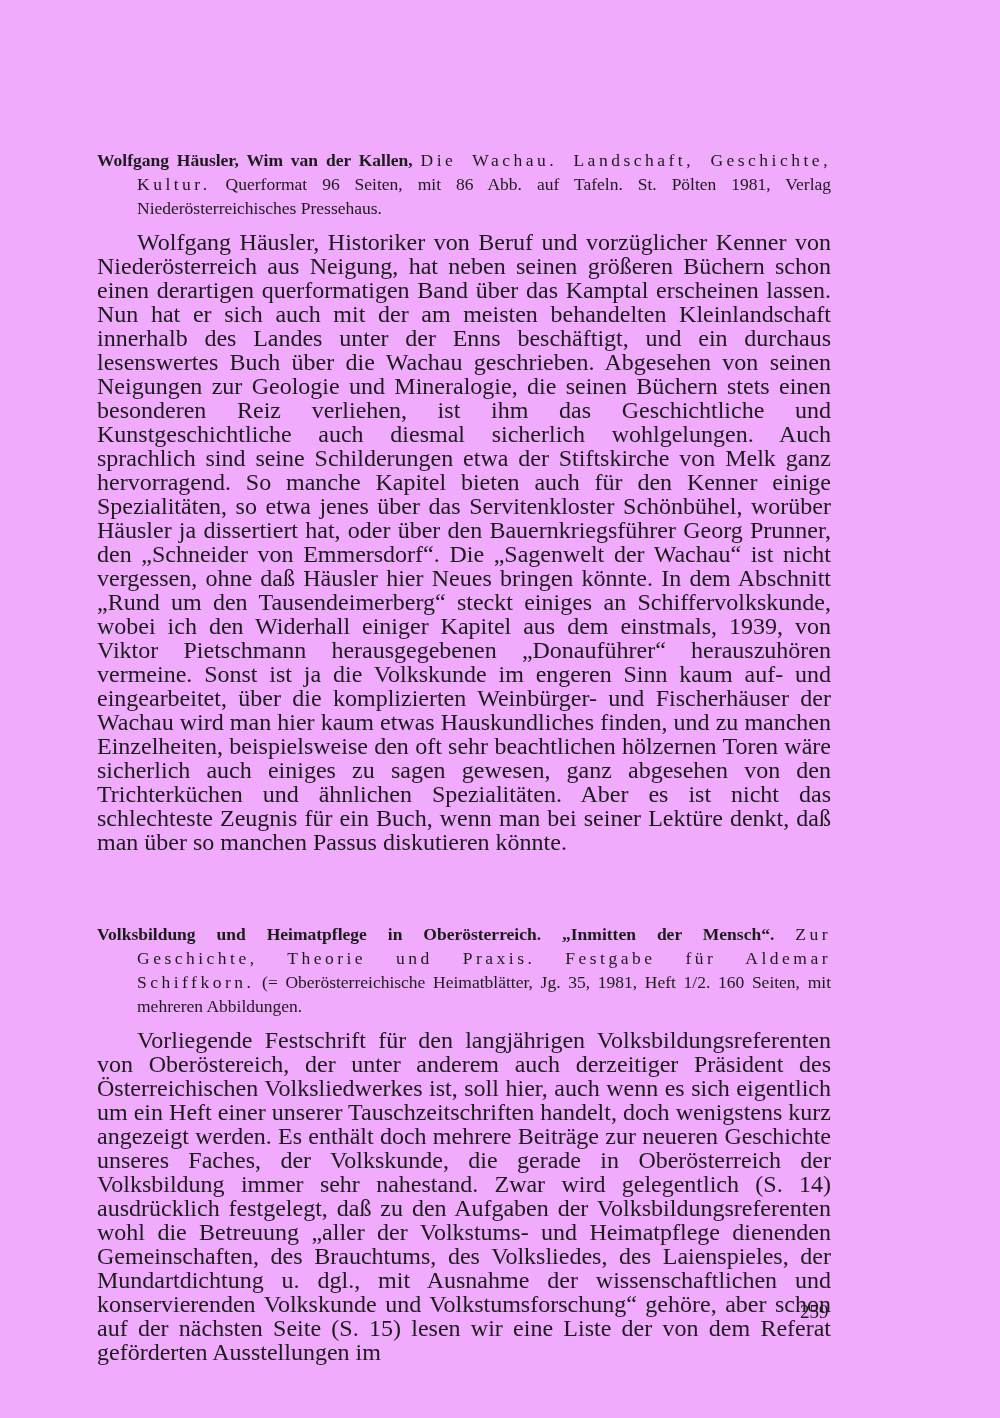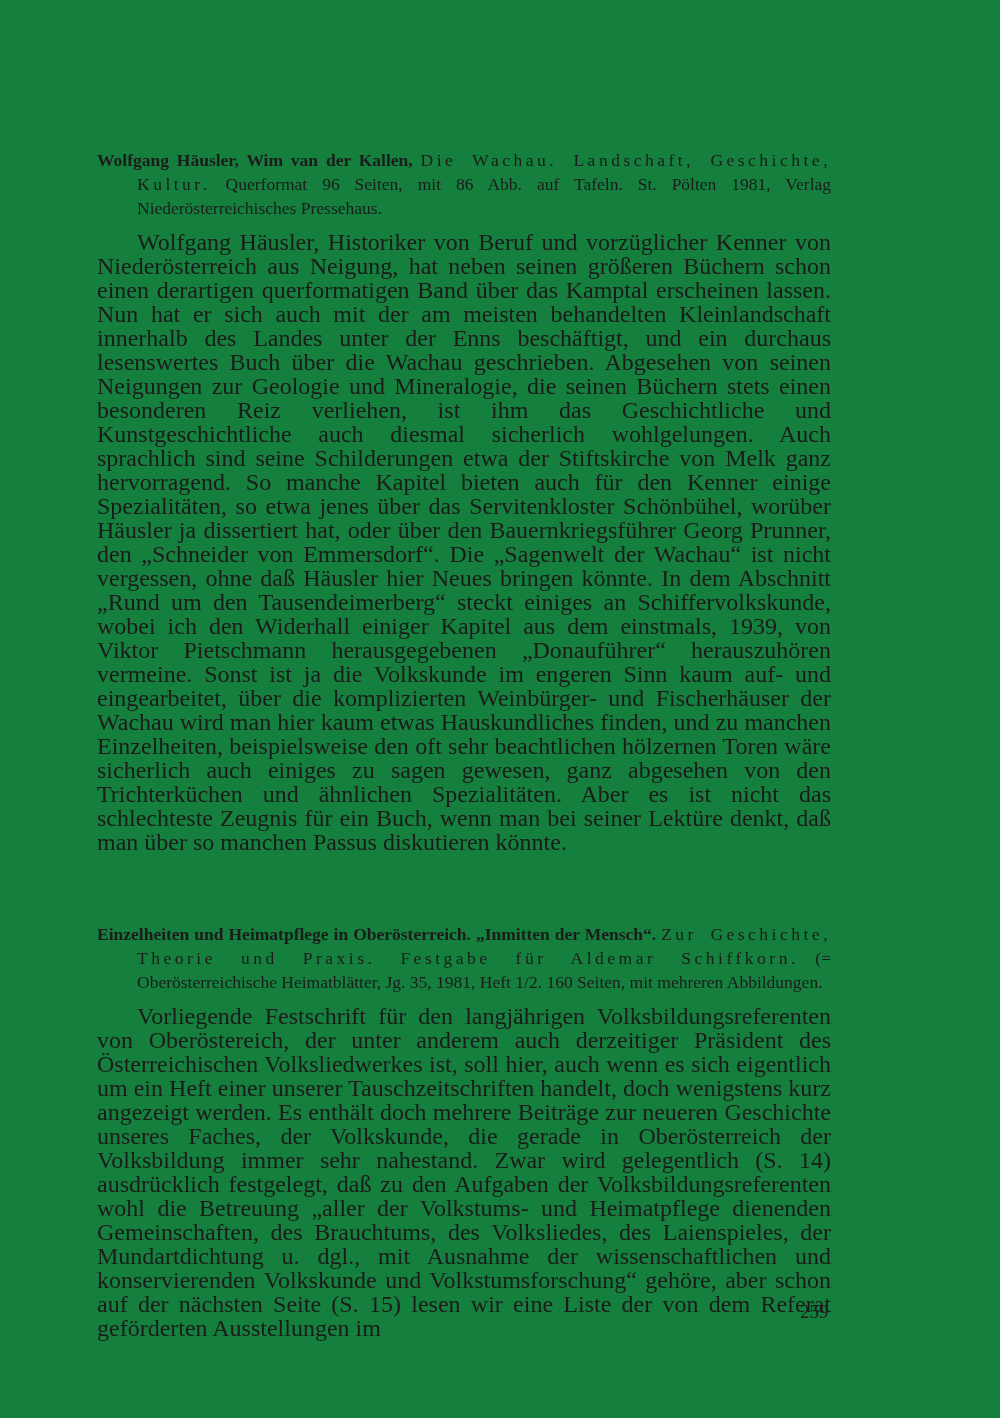--- a/index.html
+++ b/index.html
@@ -4,21 +4,21 @@
 <style>
   html, body {
     margin: 0;
     padding: 0;
     background: #ffffff;
   }
   .page {
     position: relative;
     width: 1000px;
     height: 1418px;
-    background: #15803d;
+    background: #f0abfc;
     font-family: "Liberation Serif", "DejaVu Serif", serif;
     color: #1b1b1b;
     overflow: hidden;
   }
   .content {
     position: absolute;
     left: 97px;
     top: 148px;
     width: 734px;
   }
@@ -74,21 +74,21 @@
     <section class="review review-1">
       <p class="heading"><b>Wolfgang Häusler, Wim van der Kallen,</b>
         <span class="spaced">Die Wachau. Landschaft, Geschichte, Kultur.</span>
         <span>Querformat 96 Seiten, mit 86 Abb. auf Tafeln. St. Pölten 1981, Verlag Niederösterreichisches Pressehaus.</span></p>
 
       <p class="body-par">Wolfgang Häusler, Historiker von Beruf und vorzüglicher Kenner von Niederösterreich aus Neigung, hat neben seinen größeren Büchern schon einen derartigen querformatigen Band über das Kamptal erscheinen lassen. Nun hat er sich auch mit der am meisten behandelten Kleinlandschaft innerhalb des Landes unter der Enns beschäftigt, und ein durchaus lesenswertes Buch über die Wachau geschrieben. Abgesehen von seinen Neigungen zur Geologie und Mineralogie, die seinen Büchern stets einen besonderen Reiz verliehen, ist ihm das Geschichtliche und Kunstgeschichtliche auch diesmal sicherlich wohlgelungen. Auch sprachlich sind seine Schilderungen etwa der Stiftskirche von Melk ganz hervorragend. So manche Kapitel bieten auch für den Kenner einige Spezialitäten, so etwa jenes über das Servitenkloster Schönbühel, worüber Häusler ja dissertiert hat, oder über den Bauernkriegsführer Georg Prunner, den „Schneider von Emmersdorf“. Die „Sagenwelt der Wachau“ ist nicht vergessen, ohne daß Häusler hier Neues bringen könnte. In dem Abschnitt „Rund um den Tausendeimerberg“ steckt einiges an Schiffervolkskunde, wobei ich den Widerhall einiger Kapitel aus dem einstmals, 1939, von Viktor Pietschmann herausgegebenen „Donauführer“ herauszuhören vermeine. Sonst ist ja die Volkskunde im engeren Sinn kaum auf- und eingearbeitet, über die komplizierten Weinbürger- und Fischerhäuser der Wachau wird man hier kaum etwas Hauskundliches finden, und zu manchen Einzelheiten, beispielsweise den oft sehr beachtlichen hölzernen Toren wäre sicherlich auch einiges zu sagen gewesen, ganz abgesehen von den Trichterküchen und ähnlichen Spezialitäten. Aber es ist nicht das schlechteste Zeugnis für ein Buch, wenn man bei seiner Lektüre denkt, daß man über so manchen Passus diskutieren könnte.</p>
 
     </section>
 
     <section class="review review-2">
-      <p class="heading"><b>Einzelheiten und Heimatpflege in Oberösterreich. „Inmitten der Mensch“.</b>
+      <p class="heading"><b>Volksbildung und Heimatpflege in Oberösterreich. „Inmitten der Mensch“.</b>
         <span class="spaced">Zur Geschichte, Theorie und Praxis. Festgabe für Aldemar Schiffkorn.</span>
         <span>(= Oberösterreichische Heimatblätter, Jg. 35, 1981, Heft 1/2. 160 Seiten, mit mehreren Abbildungen.</span></p>
 
       <p class="body-par">Vorliegende Festschrift für den langjährigen Volksbildungsreferenten von Oberöstereich, der unter anderem auch derzeitiger Präsident des Österreichischen Volksliedwerkes ist, soll hier, auch wenn es sich eigentlich um ein Heft einer unserer Tauschzeitschriften handelt, doch wenigstens kurz angezeigt werden. Es enthält doch mehrere Beiträge zur neueren Geschichte unseres Faches, der Volkskunde, die gerade in Oberösterreich der Volksbildung immer sehr nahestand. Zwar wird gelegentlich (S. 14) ausdrücklich festgelegt, daß zu den Aufgaben der Volksbildungsreferenten wohl die Betreuung „aller der Volkstums- und Heimatpflege dienenden Gemeinschaften, des Brauchtums, des Volksliedes, des Laienspieles, der Mundartdichtung u. dgl., mit Ausnahme der wissenschaftlichen und konservierenden Volkskunde und Volkstumsforschung“ gehöre, aber schon auf der nächsten Seite (S. 15) lesen wir eine Liste der von dem Referat geförderten Ausstellungen im</p>
     </section>
 
   </div>
 
   <div class="page-number">259</div>
 </div>

